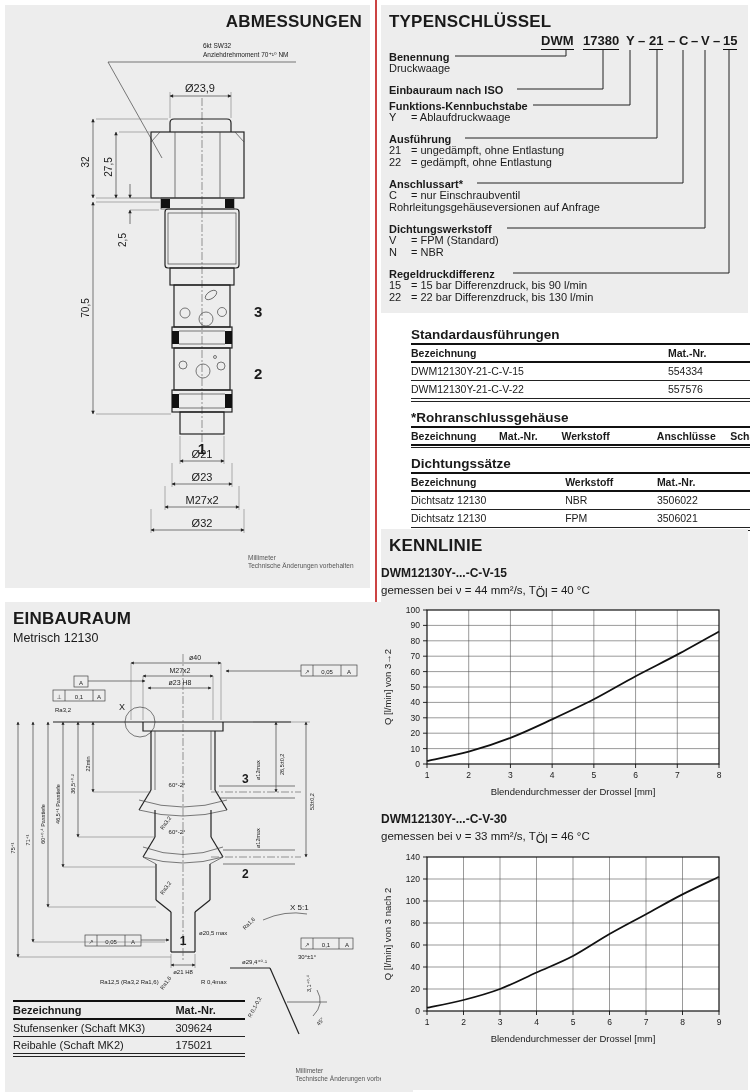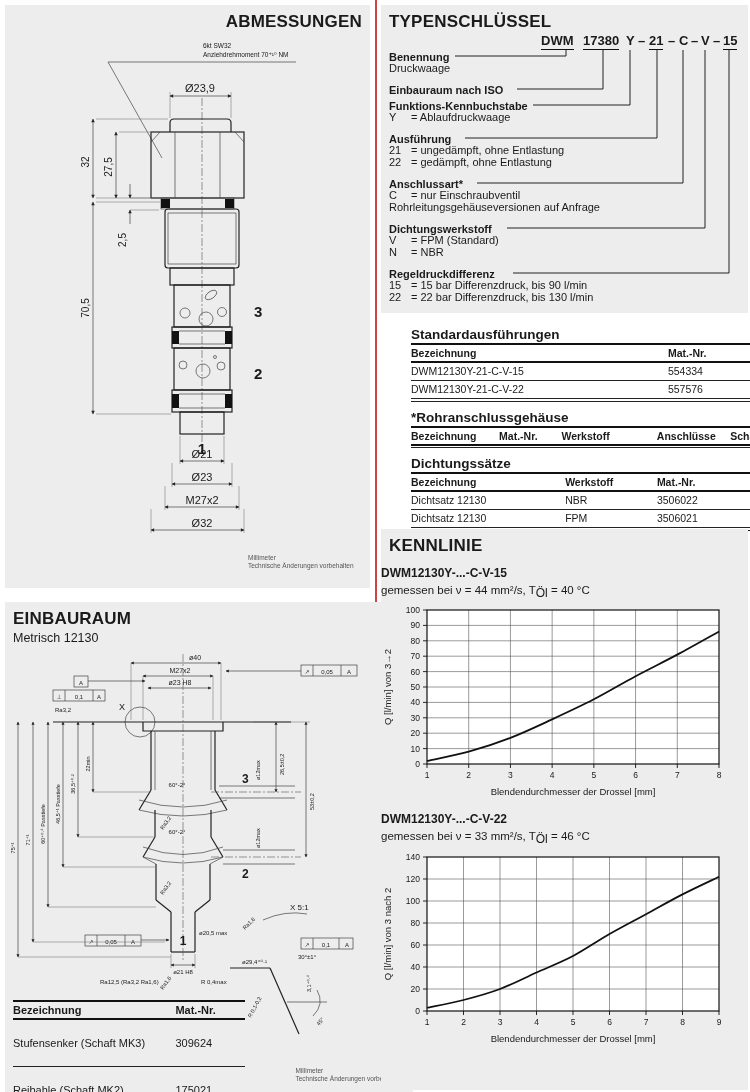--- a/index.html
+++ b/index.html
@@ -59,21 +59,21 @@
   .t9{font-size:9px;}
   .t10{font-size:10px;}
   .t11{font-size:11px;}
   .port{font-size:15px;font-weight:bold;}
   .portS{font-size:12px;font-weight:bold;}
   .muted{fill:#555;}
   .formbohr{position:absolute;left:8px;top:398px;width:232px;}
   .formbohr h3{margin:0 0 1px 0;font-size:13.5px;font-weight:bold;}
   table.ft{width:100%;border-collapse:collapse;border-top:2px solid #111;font-size:11px;}
   table.ft th{text-align:left;font-weight:bold;padding:2px 0;border-bottom:2px solid #111;}
-  table.ft td{padding:17px 0;border-bottom:1.5px solid #222;}
+  table.ft td{padding:2px 0;border-bottom:1.5px solid #222;}
   .drawfoot{position:absolute;right:12px;font-size:6.5px;color:#555;line-height:8px;}
 </style>
 </head>
 <body>
 
 <div class="page">
   <div class="divider"></div>
 
   <section class="graybox" id="box-abm">
     <h2 class="sec">ABMESSUNGEN</h2>
@@ -571,21 +571,21 @@
           <line class="tick" x1="42" y1="23.400000000000006" x2="46" y2="23.400000000000006"></line>
           <text class="tlab" x="39" y="26.400000000000006" text-anchor="end">90</text>
           <line class="tick" x1="42" y1="8" x2="46" y2="8"></line>
           <text class="tlab" x="39" y="11" text-anchor="end">100</text>
           <path class="curve" d="M46,158.92 C52.952380952380956,157.38 73.80952380952381,153.53 87.71428571428572,149.68 C101.61904761904763,145.83 115.52380952380955,141.20999999999998 129.42857142857144,135.82 C143.33333333333334,130.43 157.23809523809524,123.75666666666666 171.14285714285714,117.34 C185.04761904761904,110.92333333333335 198.95238095238096,104.50666666666667 212.85714285714286,97.32000000000001 C226.76190476190476,90.13333333333334 240.66666666666669,81.66333333333334 254.57142857142858,74.22000000000001 C268.4761904761905,66.77666666666669 282.38095238095235,60.103333333333346 296.2857142857143,52.66000000000001 C310.1904761904762,45.216666666666676 331.04761904761904,33.410000000000004 338,29.560000000000002"></path>
           <text class="alab" text-anchor="middle" x="192" y="193">Blendendurchmesser der Drossel [mm]</text>
           <text class="alab" text-anchor="middle" transform="translate(10,85) rotate(-90)">Q [l/min] von 3→2</text>
         </svg>
     </div>
     <div class="chart-block">
-      <div class="chart-title">DWM12130Y-...-C-V-22</div>
+      <div class="chart-title">DWM12130Y-...-C-V-30</div>
       <div class="chart-cond"><span>gemessen bei ν = 33 mm²/s, T</span><sub>Öl</sub><span> = 46 °C</span></div>
       <svg id="chart2" viewBox="0 0 350 196" width="350" height="196">
           <rect x="46" y="8" width="292" height="154" fill="#ffffff"></rect>
           <line class="grid" x1="82.5" y1="8" x2="82.5" y2="162"></line>
           <line class="grid" x1="119" y1="8" x2="119" y2="162"></line>
           <line class="grid" x1="155.5" y1="8" x2="155.5" y2="162"></line>
           <line class="grid" x1="192" y1="8" x2="192" y2="162"></line>
           <line class="grid" x1="228.5" y1="8" x2="228.5" y2="162"></line>
           <line class="grid" x1="265" y1="8" x2="265" y2="162"></line>
           <line class="grid" x1="301.5" y1="8" x2="301.5" y2="162"></line>

